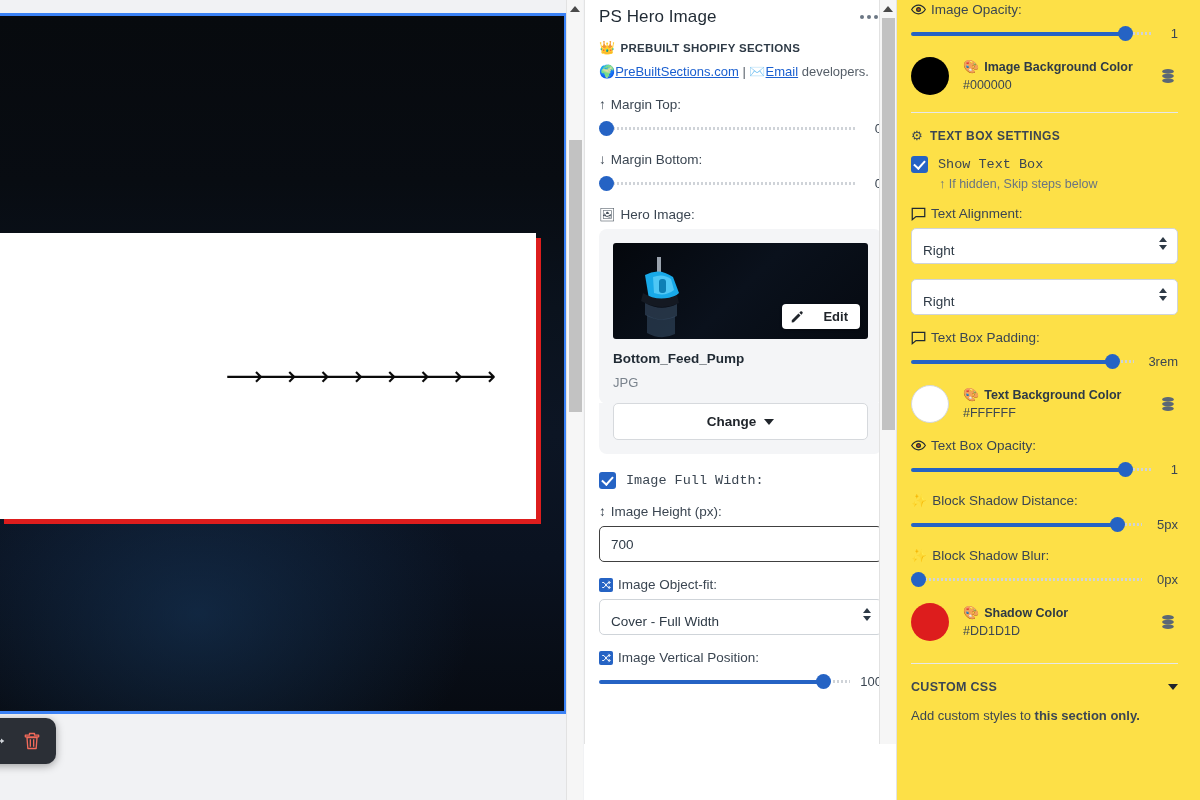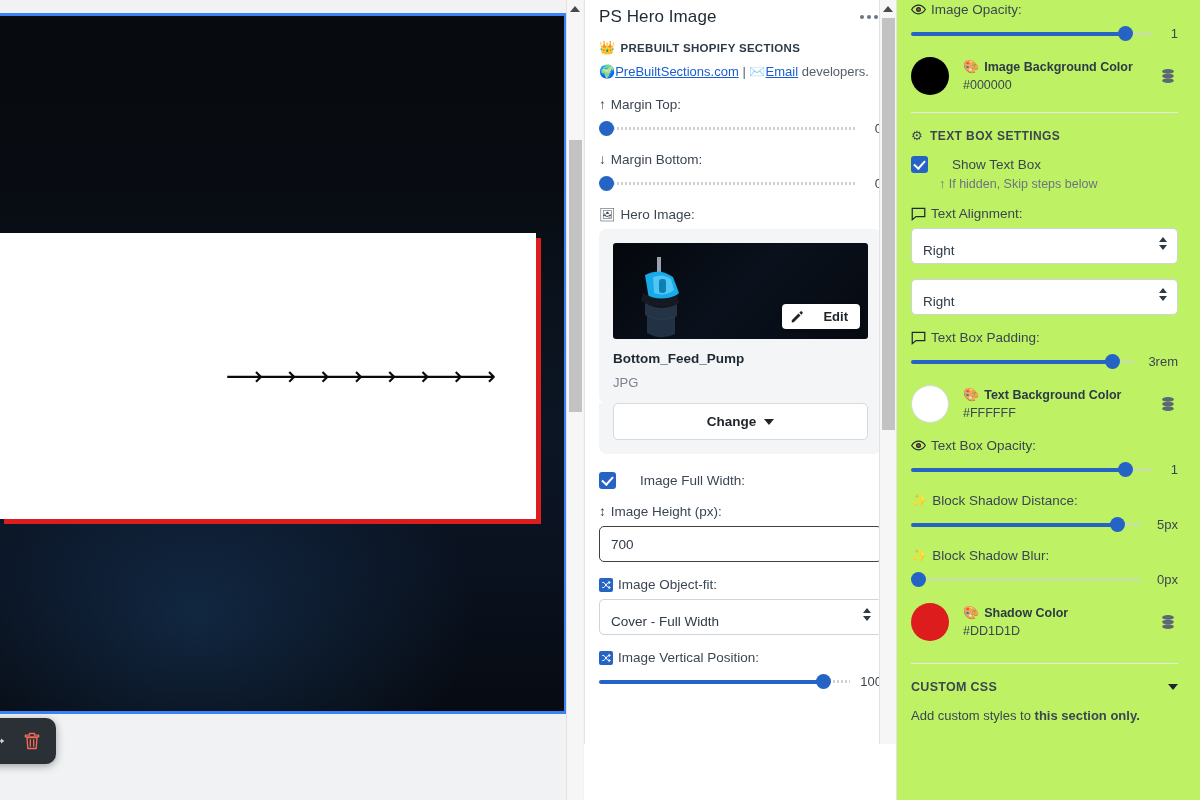--- a/index.html
+++ b/index.html
@@ -196,21 +196,21 @@
   .change-wrap { background: #f4f5f7; border-radius: 0 0 8px 8px; padding: 0 14px 14px 14px; margin-top: -1px; }
   .change-btn {
     width: 100%; height: 37px;
     background: #ffffff; border: 1px solid #d6d9dd; border-radius: 5px;
     display: flex; align-items: center; justify-content: center; gap: 8px;
     font-size: 13.5px; font-weight: 700; color: #20252b;
     cursor: pointer;
   }
   .caret-dn { width:0;height:0;border-left:5px solid transparent;border-right:5px solid transparent;border-top:6px solid #20252b; }
 
-  .check-row { display:flex; align-items:center; gap:24px; margin-top: 18px; }
+  .check-row { display:flex; align-items:center; gap:10px; margin-top: 18px; font-family: Liberation Mono, monospace; }
   .cbx {
     width: 17px; height: 17px; border-radius: 3px;
     background: #2563c4; position: relative; flex: 0 0 17px; cursor: pointer;
   }
   .cbx:after {
     content:""; position:absolute; left:5px; top:2px;
     width:5px; height:9px; border:solid #fff; border-width: 0 2px 2px 0;
     transform: rotate(42deg);
   }
   .check-label { font-size: 13.5px; color: #3b4652; }
@@ -243,21 +243,21 @@
     flex: 0 0 14px;
   }
   .sq-icon svg { display:block; }
 
   .sb-mid { left: 294px; top: 0; width: 17px; height: 800px; }
 
   
   .right-col {
     position: relative;
     flex: 1 1 auto; height: 800px;
-    background: #bef264;
+    background: #fde047;
     border-left: 1px solid #e3e3e3;
     overflow: hidden;
   }
   .right-inner { padding: 0 22px 0 14px; }
   .sec-head {
     font-size: 12px; font-weight: 700; color: #3b4652;
     letter-spacing: .4px; display: flex; align-items: center; gap: 7px;
   }
   .divider { height: 1px; background: #e6e8ea; margin: 17px 0 0 0; }
   .swatch-row {

